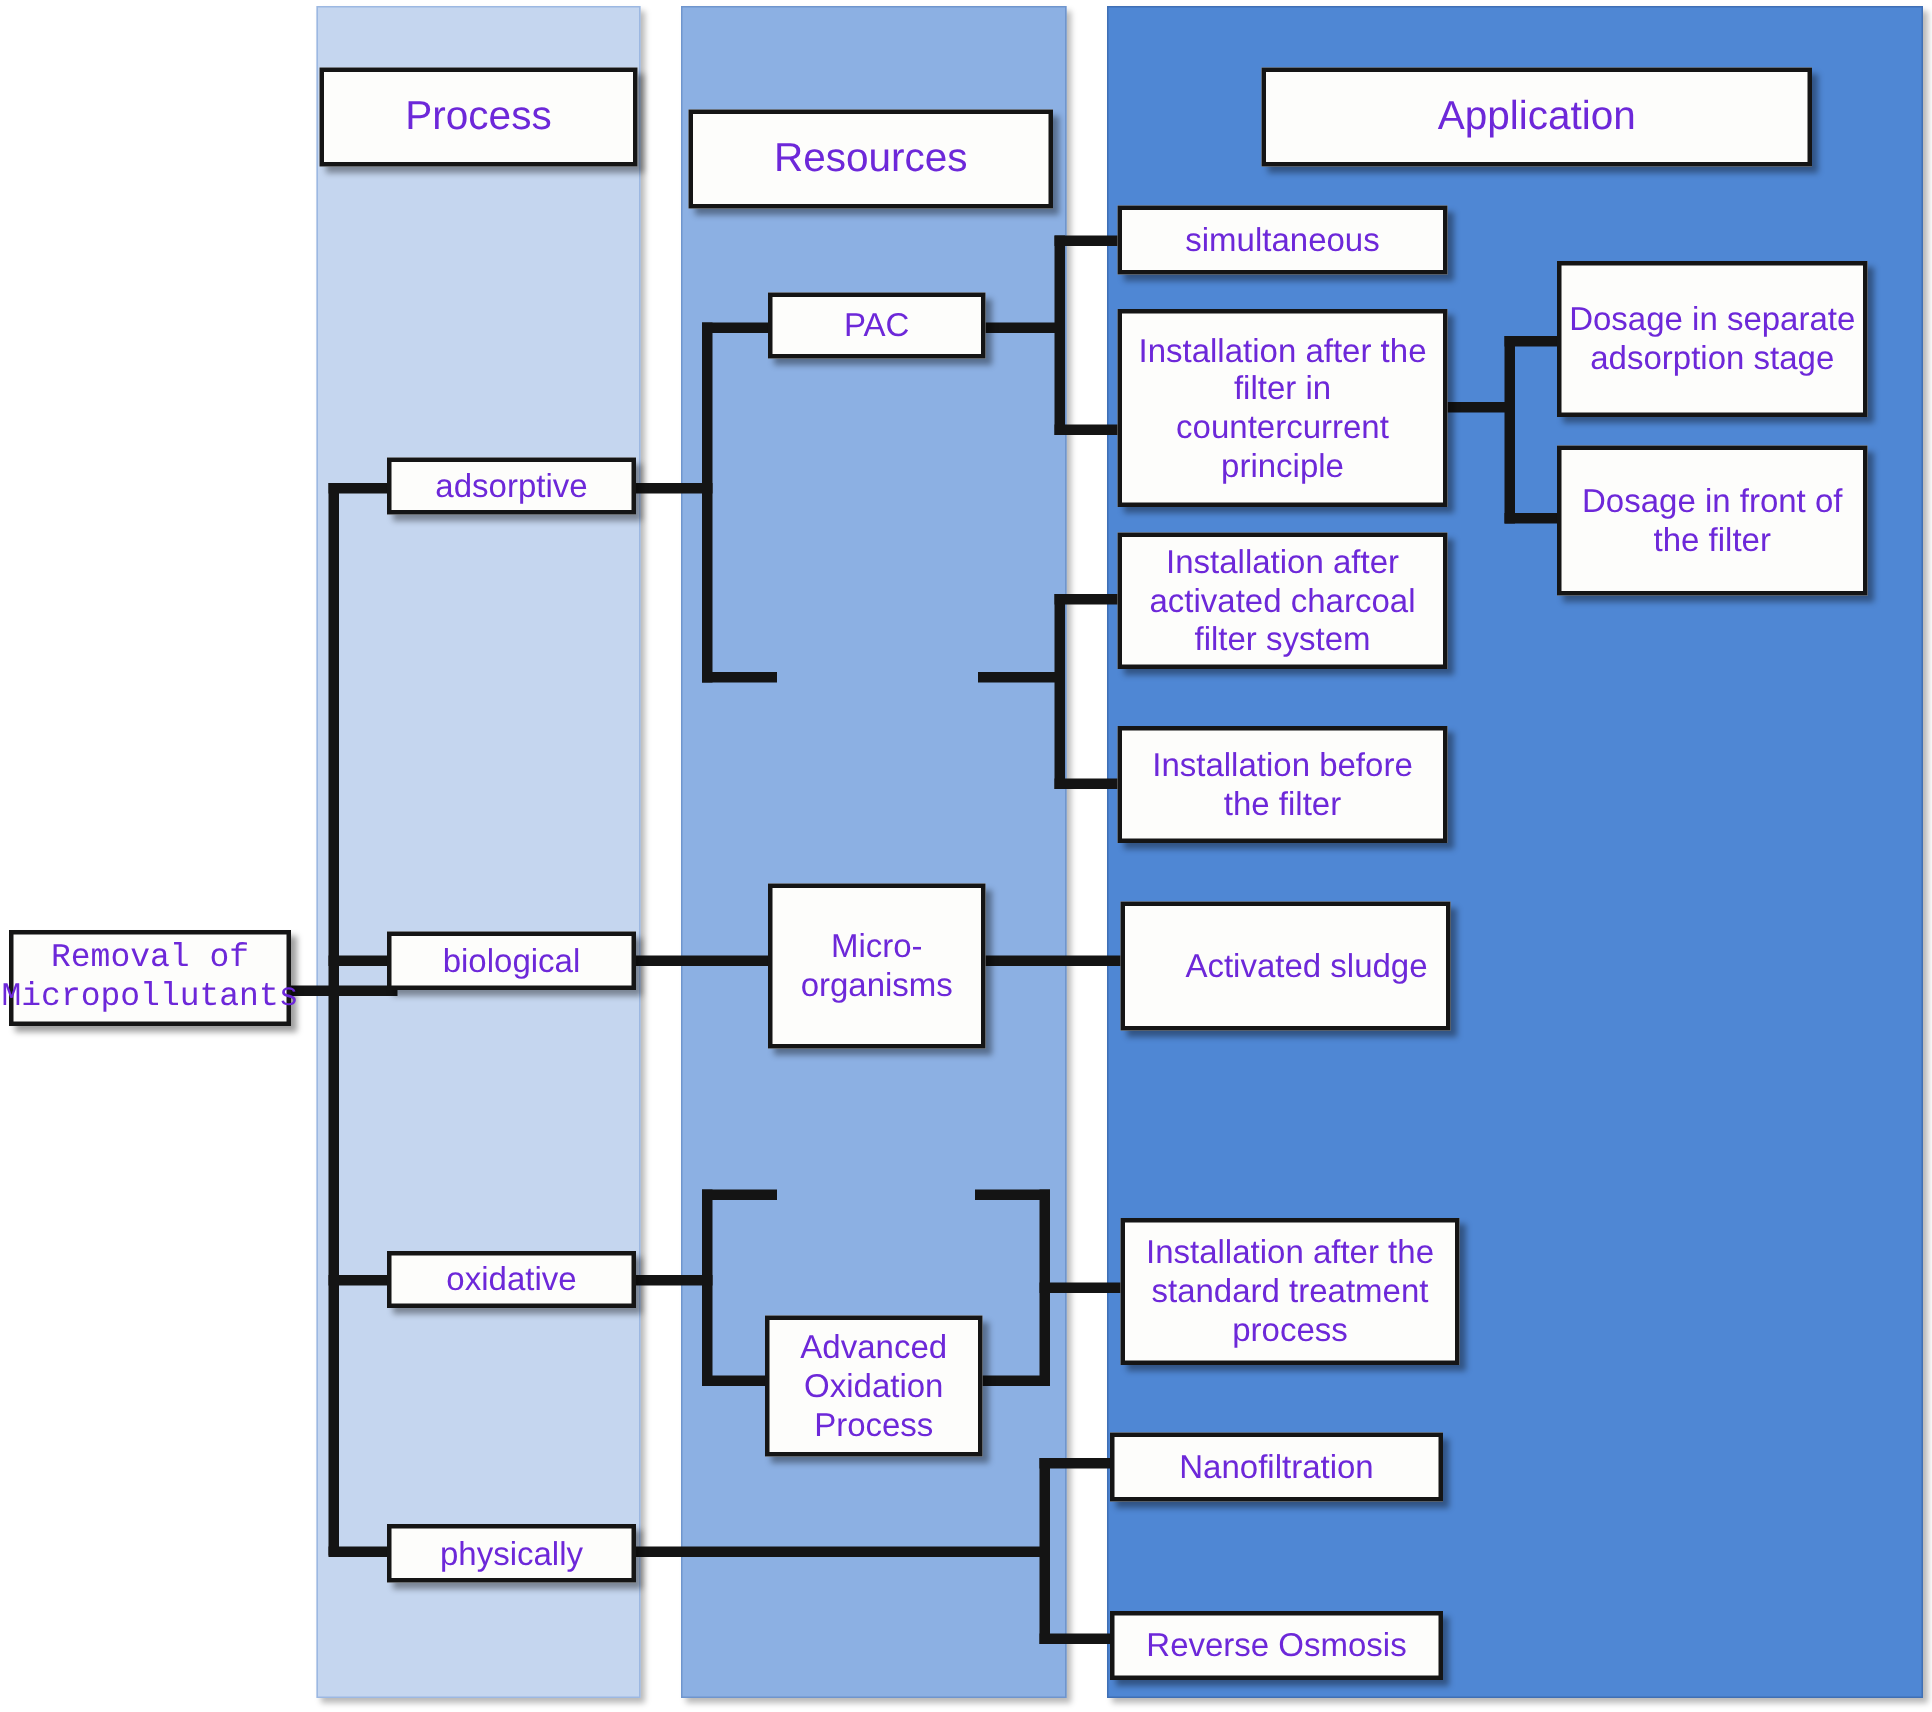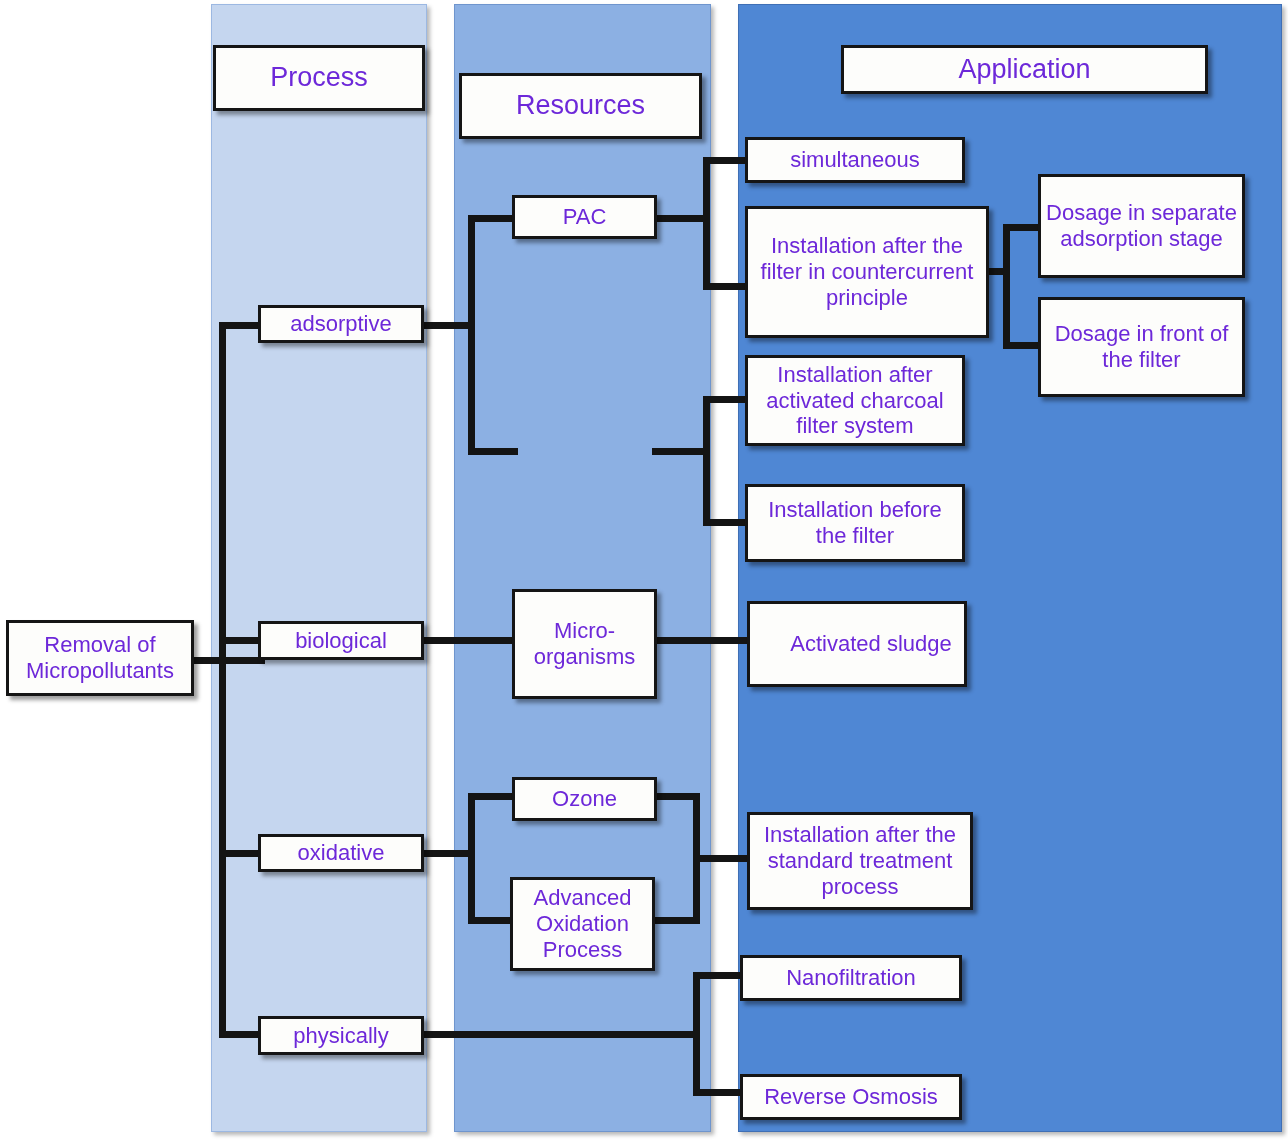--- a/index.html
+++ b/index.html
@@ -107,25 +107,25 @@
   <div class="line v" style="left:693px; top:972px; height:124px;"></div>
   <div class="line h" style="left:693px; top:972px; width:54px;"></div>
   <div class="line h" style="left:693px; top:1089px; width:54px;"></div>
 
   <div class="node header-node" style="left:213px; top:45px; width:212px; height:66px;">
     <span>Process</span>
   </div>
   <div class="node header-node" style="left:459px; top:45px; width:243px; height:66px;margin-top:28px;">
     <span>Resources</span>
   </div>
-  <div class="node header-node" style="left:841px; top:45px; width:367px; height:49px;">
+  <div class="node header-node" style="left:841px; top:45px; width:367px; height:66px;">
     <span>Application</span>
   </div>
 
-  <div class="node node-md" style="left:6px; top:620px; width:188px; height:76px;">
+  <div class="node node-md" style="left:6px; top:620px; width:188px; height:64px;font-family:Liberation Mono, monospace;">
     <span>Removal of Micropollutants</span>
   </div>
 
   <div class="node node-md" style="left:258px; top:305px; width:166px; height:38px;">
     <span>adsorptive</span>
   </div>
   <div class="node node-md" style="left:258px; top:621px; width:166px; height:39px;">
     <span>biological</span>
   </div>
   <div class="node node-md" style="left:258px; top:834px; width:166px; height:38px;">
@@ -134,31 +134,28 @@
   <div class="node node-md" style="left:258px; top:1016px; width:166px; height:39px;">
     <span>physically</span>
   </div>
 
   <div class="node node-md" style="left:512px; top:195px; width:145px; height:44px;">
     <span>PAC</span>
   </div>
   <div class="node node-md" style="left:512px; top:589px; width:145px; height:110px;">
     <span>Micro-organisms</span>
   </div>
-  <div class="node node-md" style="left:512px; top:777px; width:145px; height:44px;">
-    <span>Ozone</span>
-  </div>
   <div class="node node-md" style="left:510px; top:877px; width:145px; height:94px;">
     <span>Advanced Oxidation Process</span>
   </div>
 
   <div class="node node-md" style="left:745px; top:137px; width:220px; height:46px;">
     <span>simultaneous</span>
   </div>
-  <div class="node node-md" style="left:745px; top:206px; width:244px; height:132px;">
+  <div class="node node-md" style="left:745px; top:206px; width:220px; height:132px;">
     <span>Installation after the filter in countercurrent principle</span>
   </div>
   <div class="node node-md" style="left:745px; top:355px; width:220px; height:91px;">
     <span>Installation after activated charcoal filter system</span>
   </div>
   <div class="node node-md" style="left:745px; top:484px; width:220px; height:78px;">
     <span>Installation before the filter</span>
   </div>
   <div class="node node-md" style="left:747px; top:601px; width:220px; height:86px;padding-left:32px;">
     <span>Activated sludge</span>

